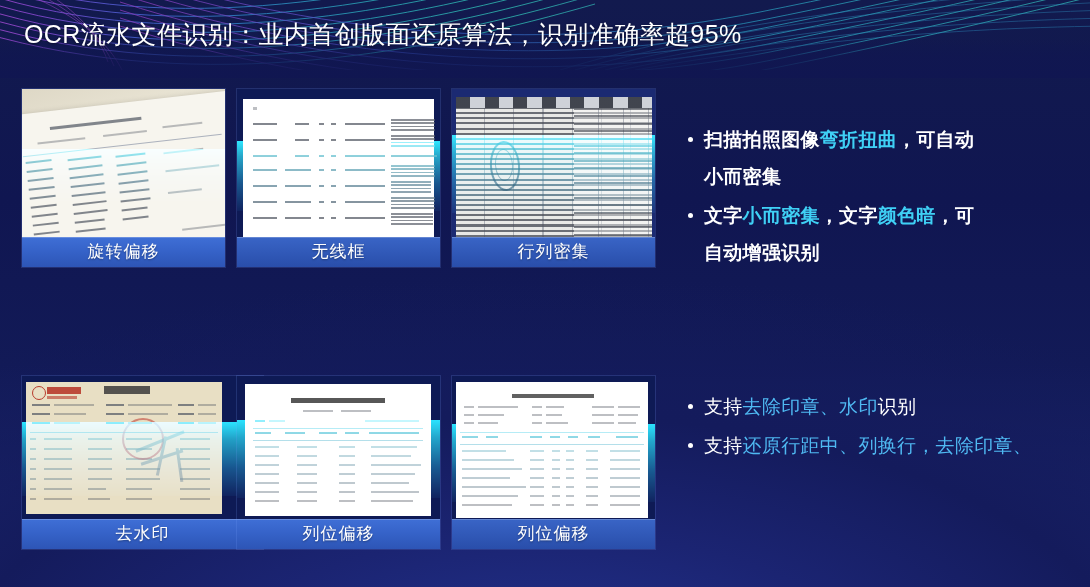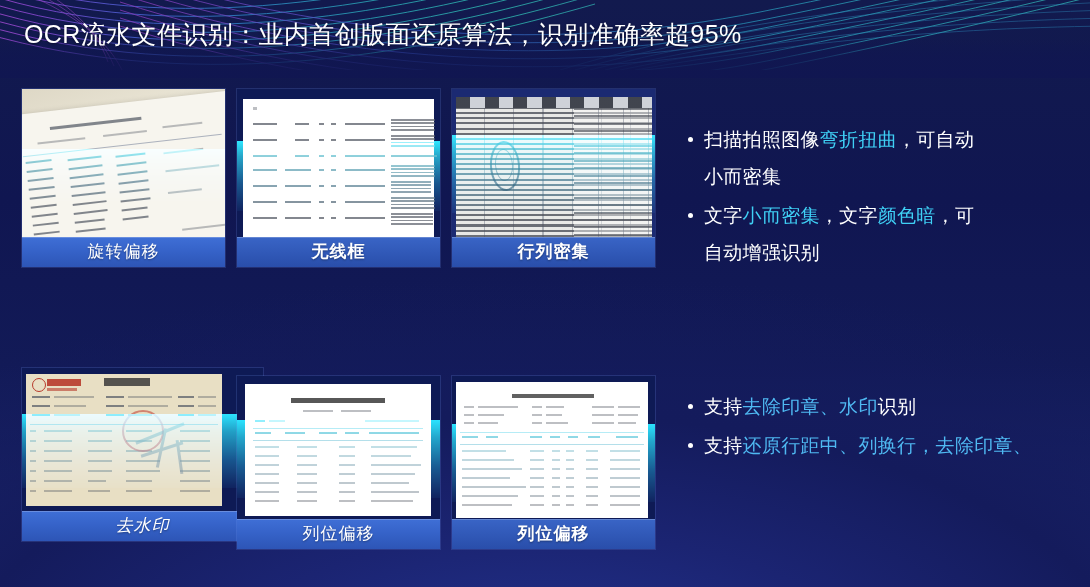--- a/index.html
+++ b/index.html
@@ -105,21 +105,20 @@
     text-align: center;
     color: #ffffff;
     font-size: 17px;
     letter-spacing: 1px;
     background: linear-gradient(180deg, #3f6fd6 0%, #3663c9 45%, #2d55b6 100%);
     text-shadow: 0 1px 2px rgba(0,0,0,0.35);
     box-shadow: inset 0 1px 0 rgba(255,255,255,0.22);
   }
   .card .caption.translucent {
     background: linear-gradient(180deg, rgba(63,111,214,0.88) 0%, rgba(45,85,182,0.88) 100%);
-    font-weight: bold;
   }
   
   .scanband {
     position: absolute;
     left: 0;
     width: 100%;
     pointer-events: none;
     mix-blend-mode: screen;
   }
 
@@ -357,21 +356,21 @@
 
         <div style="position:absolute;left:34px;top:44px;width:26px;height:46px;border:2px solid rgba(40,50,70,0.62);border-radius:50%;transform:rotate(-4deg);"></div>
         <div style="position:absolute;left:39px;top:52px;width:16px;height:30px;border:1px solid rgba(40,50,70,0.45);border-radius:50%;transform:rotate(-4deg);"></div>
       </div>
       <div class="scanband" style="top:46px;height:78px;
            background:linear-gradient(180deg,#1fe0ff 0%,rgba(31,224,255,0.70) 22%,rgba(31,196,255,0.38) 58%,rgba(31,170,255,0.08) 100%);"></div>
     </div>
     <div class="caption translucent">行列密集</div>
   </div>
 
-  <div class="card" style="left:22px; top:368px; width:241px; height:173px;font-style:italic;">
+  <div class="card" style="left:22px; top:376px; width:241px; height:173px;">
     <div class="shot" style="background:#0e1a55;">
       <div class="paper" style="left:4px;top:6px;width:196px;height:132px;background:#e8dfc4;">
 
         <div style="position:absolute;left:6px;top:4px;width:12px;height:12px;border:1.6px solid #b83b2c;border-radius:50%;"></div>
         <div style="position:absolute;left:21px;top:5px;width:34px;height:7px;background:#b83b2c;opacity:0.9;"></div>
         <div style="position:absolute;left:21px;top:14px;width:30px;height:2.5px;background:#b83b2c;opacity:0.6;"></div>
         <div style="position:absolute;left:78px;top:4px;width:46px;height:8px;background:#3a3a3a;opacity:0.85;"></div>
 
         <div class="tline" style="left:6px;top:22px;width:18px;"></div>
         <div class="tline light" style="left:28px;top:22px;width:40px;"></div>
@@ -574,21 +573,21 @@
           <div class="tline light" style="left:126px;top:56px;width:12px;"></div>
           <div class="tline light" style="left:150px;top:56px;width:30px;"></div>
         </div>
       </div>
       <div class="scanband" style="top:48px;height:78px;
            background:linear-gradient(180deg,#1fe0ff 0%,rgba(31,224,255,0.70) 22%,rgba(31,200,255,0.36) 60%,rgba(31,170,255,0.06) 100%);"></div>
     </div>
     <div class="caption translucent">列位偏移</div>
   </div>
 
-  <div class="bullets" style="left:686px; top:121px; width:380px;">
+  <div class="bullets" style="left:686px; top:121px; width:380px;font-weight:bold;">
     <div class="li">
       <span class="bl-line">
         <span>扫描拍照图像</span><span class="hl">弯折扭曲</span><span>，可自动</span>
       </span>
       <span class="bl-line indent">
         <span>小而密集</span>
       </span>
     </div>
     <div class="li">
       <span class="bl-line">

